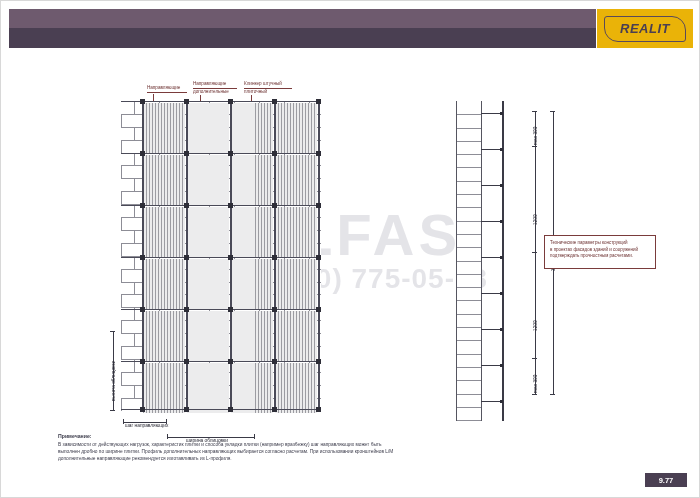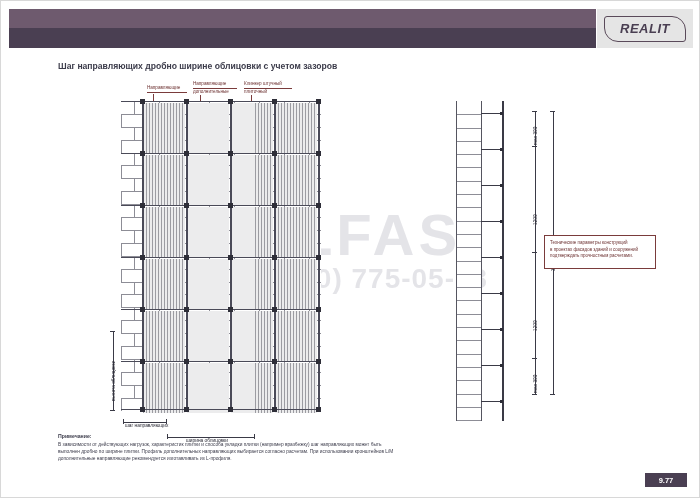--- a/index.html
+++ b/index.html
@@ -35,21 +35,21 @@
     color:#ffffff;font-size:8.5px;font-weight:bold;
     letter-spacing:.2px;
   }
   .hdr-sub{
     position:absolute;left:0;top:19px;width:560px;height:20px;
     line-height:20px;text-align:center;
     color:#ffffff;font-size:7.2px;
   }
   .logo-box{
     position:absolute;right:0;top:0;width:96px;height:39px;
-    background:#e5e5e5;border-left:1px solid #ffffff;
+    background:#eab308;border-left:1px solid #ffffff;
     display:flex;align-items:center;justify-content:center;
   }
   .logo-shape{
     position:relative;width:82px;height:30px;
   }
   .logo-swoosh{
     position:absolute;left:0;top:2px;width:82px;height:26px;
     border:1.6px solid #5a4a5a;
     border-radius:3px 14px 3px 14px;
     box-sizing:border-box;
@@ -208,21 +208,20 @@
     <div class="hdr-band1"></div>
     <div class="hdr-band2"></div>
     <div class="logo-box">
       <div class="logo-shape">
         <div class="logo-swoosh"></div>
         <div class="logo-text">REALIT</div>
       </div>
     </div>
   </div>
 
-  <div class="sect-title">Шаг направляющих дробно ширине облицовки с учетом зазоров</div>
 
   <div class="wm">
     <div class="wm-text">ALFAS</div>
     <div class="wm-phone">8 (800) 775-05-93</div>
   </div>
 
   <div class="lbl-top lbl-ul" style="left:146px;top:84px;width:40px;">Направляющие</div>
   <div class="lead" style="left:152px;top:93px;height:10px;"></div>
 
   <div class="lbl-top" style="left:192px;top:80px;width:44px;">

